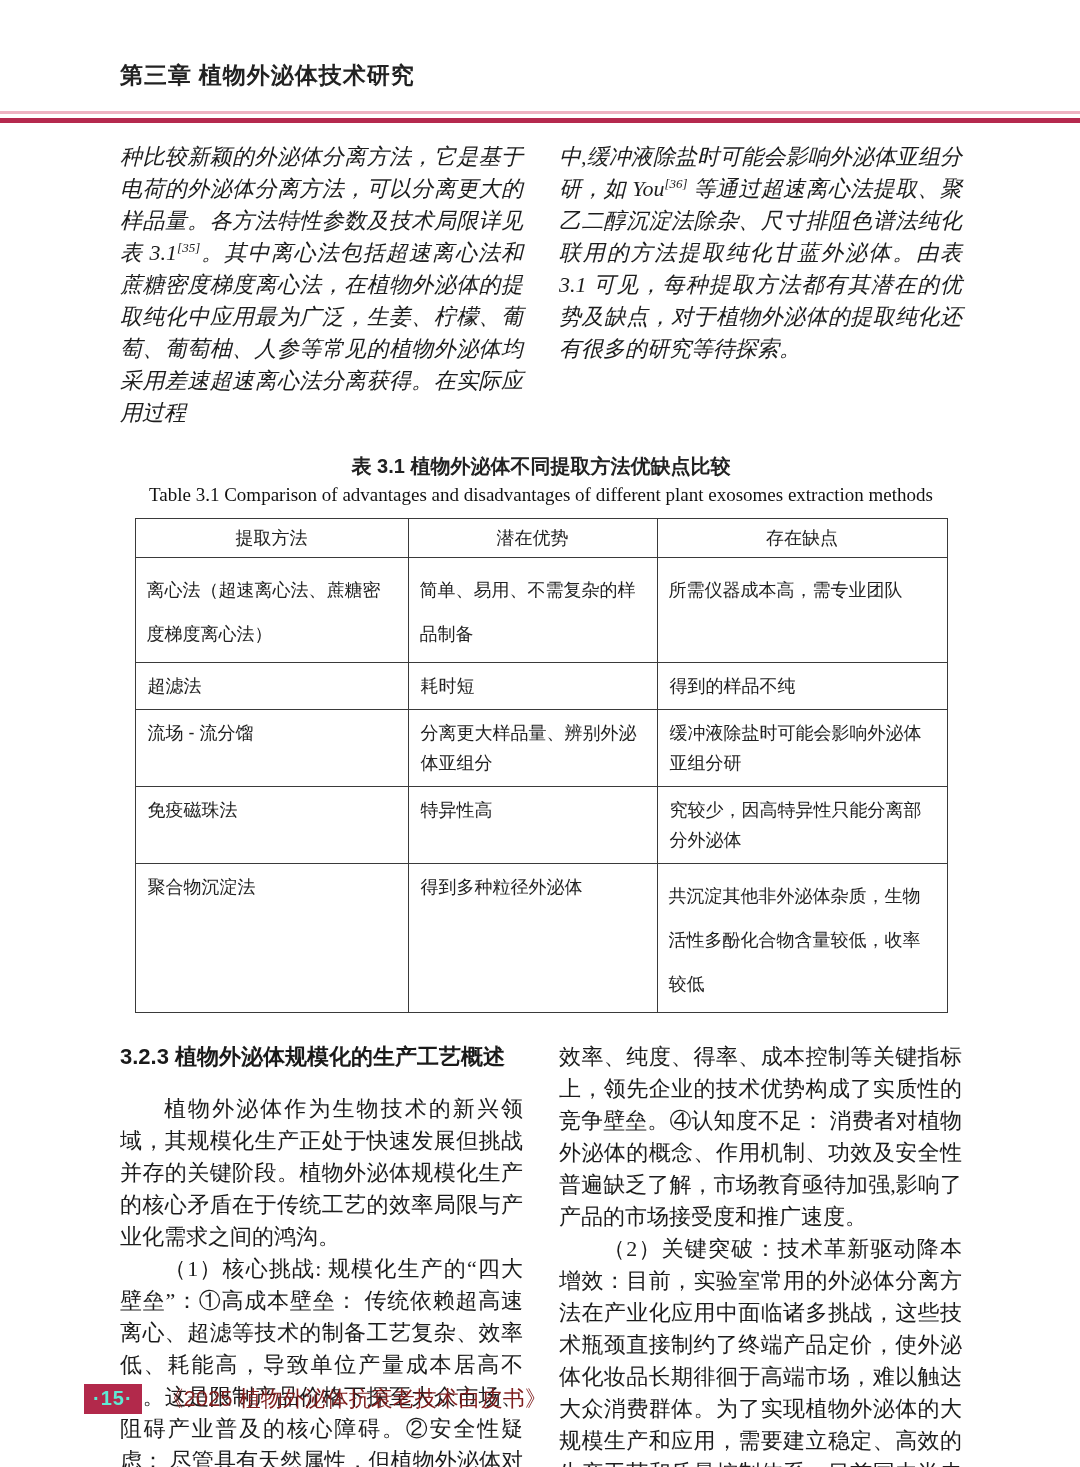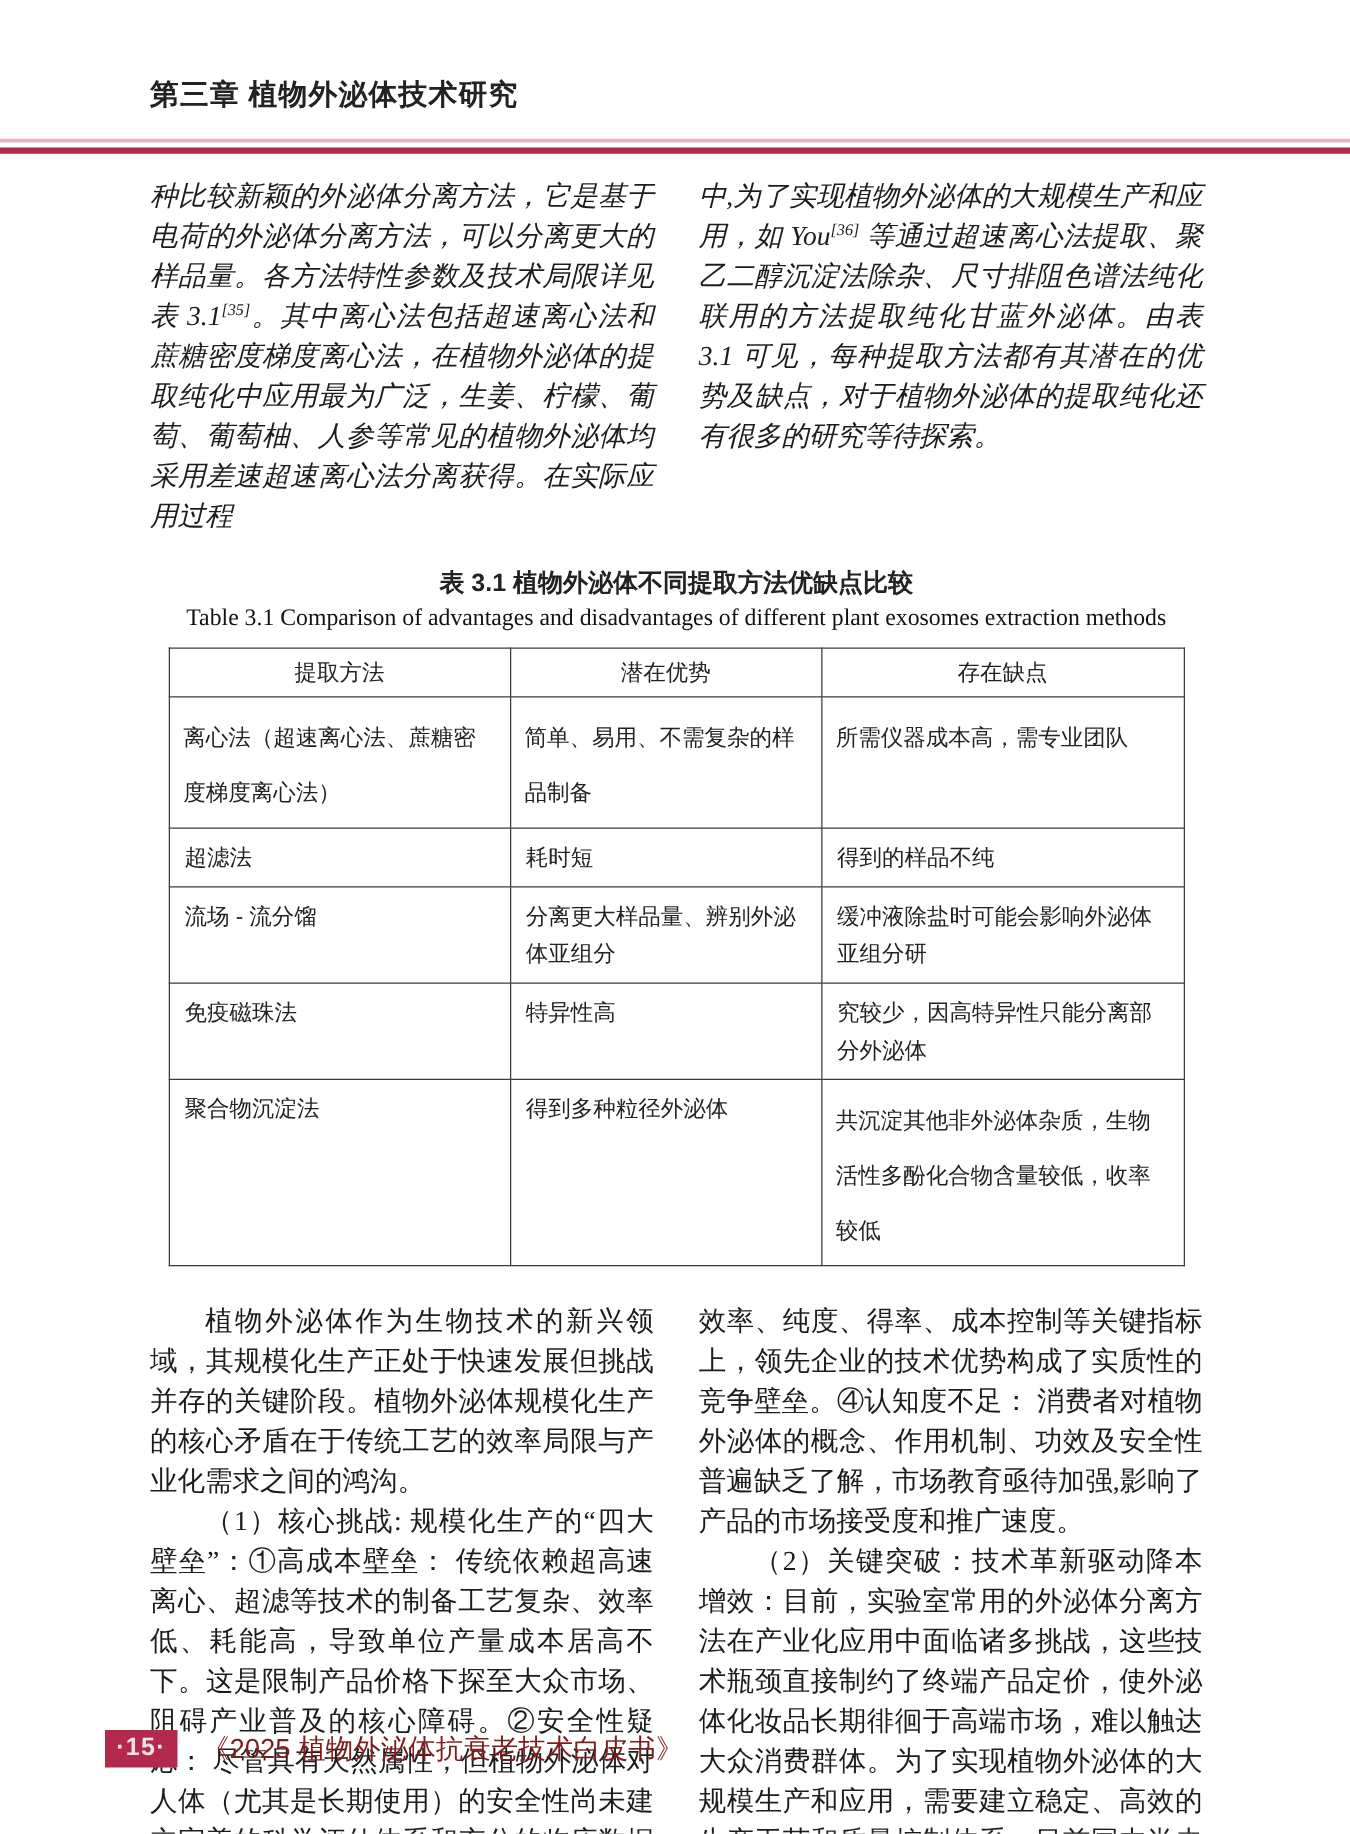--- a/index.html
+++ b/index.html
@@ -73,21 +73,21 @@
     text-align:left;
   }
   .col p.indent{text-indent:2em;}
   
   .footer{
     position:absolute;left:84px;top:1384px;
     display:flex;align-items:center;
     font-family:"Liberation Sans","DejaVu Sans",sans-serif;
   }
   .page-badge{
-    background:#b2294b;color:#e5e5e5;
+    background:#b2294b;color:#5eead4;
     font-size:20px;font-weight:bold;
     padding:3px 9px 4px 9px;
     letter-spacing:1px;
   }
   .book-title{
     margin-left:20px;
     font-size:22px;font-weight:normal;color:#7f1d1d;
   }
 </style>
 </head>
@@ -98,21 +98,21 @@
 
 <div class="content">
 
   <div class="chapter-header">第三章 植物外泌体技术研究</div>
 
   <div class="cols intro-cols">
     <div class="col">
       <p><span>种比较新颖的外泌体分离方法，它是基于电荷的外泌体分离方法，可以分离更大的样品量。各方法特性参数及技术局限详见表 3.1</span><sup class="ref">[35]</sup><span>。其中离心法包括超速离心法和蔗糖密度梯度离心法，在植物外泌体的提取纯化中应用最为广泛，生姜、柠檬、葡萄、葡萄柚、人参等常见的植物外泌体均采用差速超速离心法分离获得。在实际应用过程</span></p>
     </div>
     <div class="col">
-      <p><span>中,为了实现植物外泌体的大规模生产和应用，如 You</span><sup class="ref">[36]</sup><span> 等通过超速离心法提取、聚乙二醇沉淀法除杂、尺寸排阻色谱法纯化联用的方法提取纯化甘蓝外泌体。由表 3.1 可见，每种提取方法都有其潜在的优势及缺点，对于植物外泌体的提取纯化还有很多的研究等待探索。</span></p>
+      <p><span>中,缓冲液除盐时可能会影响外泌体亚组分研，如 You</span><sup class="ref">[36]</sup><span> 等通过超速离心法提取、聚乙二醇沉淀法除杂、尺寸排阻色谱法纯化联用的方法提取纯化甘蓝外泌体。由表 3.1 可见，每种提取方法都有其潜在的优势及缺点，对于植物外泌体的提取纯化还有很多的研究等待探索。</span></p>
     </div>
   </div>
 
   <div class="table-block">
     <div class="tbl-title-zh">表 3.1 植物外泌体不同提取方法优缺点比较</div>
     <div class="tbl-title-en">Table 3.1 Comparison of advantages and disadvantages of different plant exosomes extraction methods</div>
 
     <table class="cmp">
       <colgroup>
           <col class="c1">
@@ -151,20 +151,21 @@
           <td>聚合物沉淀法</td>
           <td>得到多种粒径外泌体</td>
           <td class="tall">共沉淀其他非外泌体杂质，生物活性多酚化合物含量较低，收率较低</td>
         </tr>
       </tbody>
     </table>
   </div>
 
   <div class="cols section-cols">
     <div class="col">
+      <h3 class="section-heading">3.2.3 植物外泌体规模化的生产工艺概述</h3>
       <p class="indent">植物外泌体作为生物技术的新兴领域，其规模化生产正处于快速发展但挑战并存的关键阶段。植物外泌体规模化生产的核心矛盾在于传统工艺的效率局限与产业化需求之间的鸿沟。</p>
       <p class="indent">（1）核心挑战: 规模化生产的“四大壁垒”：①高成本壁垒： 传统依赖超高速离心、超滤等技术的制备工艺复杂、效率低、耗能高，导致单位产量成本居高不下。这是限制产品价格下探至大众市场、阻碍产业普及的核心障碍。②安全性疑虑： 尽管具有天然属性，但植物外泌体对人体（尤其是长期使用）的安全性尚未建立完善的科学评估体系和充分的临床数据支撑，消费者信任度有待提升。③高技术壁垒：高效的提取、纯化、表征技术门槛高，不同企业间技术代差显著，形成竞争壁垒,限制了技术扩散和产业协同发展。技术壁垒不仅存在于“有”和“无”，更存在于</p>
     </div>
     <div class="col">
       <p>效率、纯度、得率、成本控制等关键指标上，领先企业的技术优势构成了实质性的竞争壁垒。④认知度不足： 消费者对植物外泌体的概念、作用机制、功效及安全性普遍缺乏了解，市场教育亟待加强,影响了产品的市场接受度和推广速度。</p>
       <p class="indent">（2）关键突破：技术革新驱动降本增效：目前，实验室常用的外泌体分离方法在产业化应用中面临诸多挑战，这些技术瓶颈直接制约了终端产品定价，使外泌体化妆品长期徘徊于高端市场，难以触达大众消费群体。为了实现植物外泌体的大规模生产和应用，需要建立稳定、高效的生产工艺和质量控制体系。目前国内尚未建立植物外泌体生产、临床和质量控制的标准，且只有少量企业能够实现高通量、自动化、纯度高、成本低的植物外泌体分离与纯化技术。例如河南省科学院中原美谷开发的植物细胞纳米囊泡量产技术取得重大突破，成功将生产成本压缩，大幅提升了国产产品的竞争力。佰鸿集团华溁生物开发</p>
     </div>
   </div>
 
 </div>

